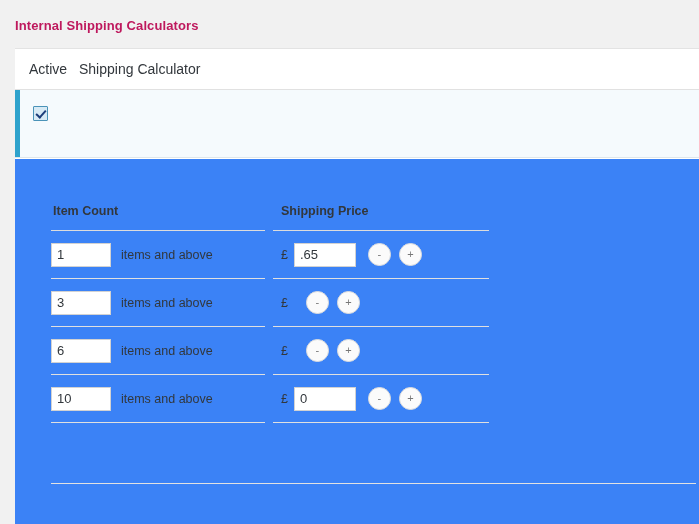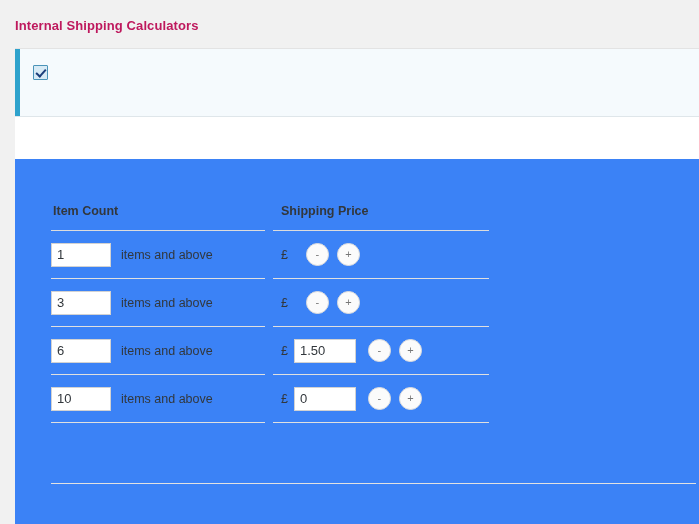--- a/index.html
+++ b/index.html
@@ -208,20 +208,24 @@
   }
   #divider-above-actions { top: 324px; }
 </style>
 </head>
 <body>
 
 <div class="page-title">Internal Shipping Calculators</div>
 
 <div class="panel">
 
+  <div class="list-header">
+    <div class="col-active">Active</div>
+    <div class="col-calcname">Shipping Calculator</div>
+  </div>
 
   <div class="calc-row">
     <div class="accent-bar"></div>
     <div class="calc-check-cell">
       <span class="checkbox"></span>
     </div>
   </div>
 
   <div class="settings-body">
 
@@ -238,20 +242,21 @@
       </div>
 
       <div id="rate-rows">
           <div class="rate-row">
             <div class="cell-count">
               <input class="qty-input" type="text" value="1" style="">
               <span class="suffix-text">items and above</span>
             </div>
             <div class="cell-price">
               <span class="currency">£</span>
+              <input class="price-input" type="text" value=".65" style="">
               <button class="step-btn minus">-</button>
               <button class="step-btn plus">+</button>
             </div>
           </div>
           <div class="divider-pair">
             <div class="dv dv-left"></div>
             <div class="dv dv-right"></div>
           </div>
           <div class="rate-row">
             <div class="cell-count">
@@ -268,21 +273,20 @@
             <div class="dv dv-left"></div>
             <div class="dv dv-right"></div>
           </div>
           <div class="rate-row">
             <div class="cell-count">
               <input class="qty-input" type="text" value="6" style="">
               <span class="suffix-text">items and above</span>
             </div>
             <div class="cell-price">
               <span class="currency">£</span>
-              <input class="price-input" type="text" value="1.50" style="">
               <button class="step-btn minus">-</button>
               <button class="step-btn plus">+</button>
             </div>
           </div>
           <div class="divider-pair">
             <div class="dv dv-left"></div>
             <div class="dv dv-right"></div>
           </div>
           <div class="rate-row">
             <div class="cell-count">

